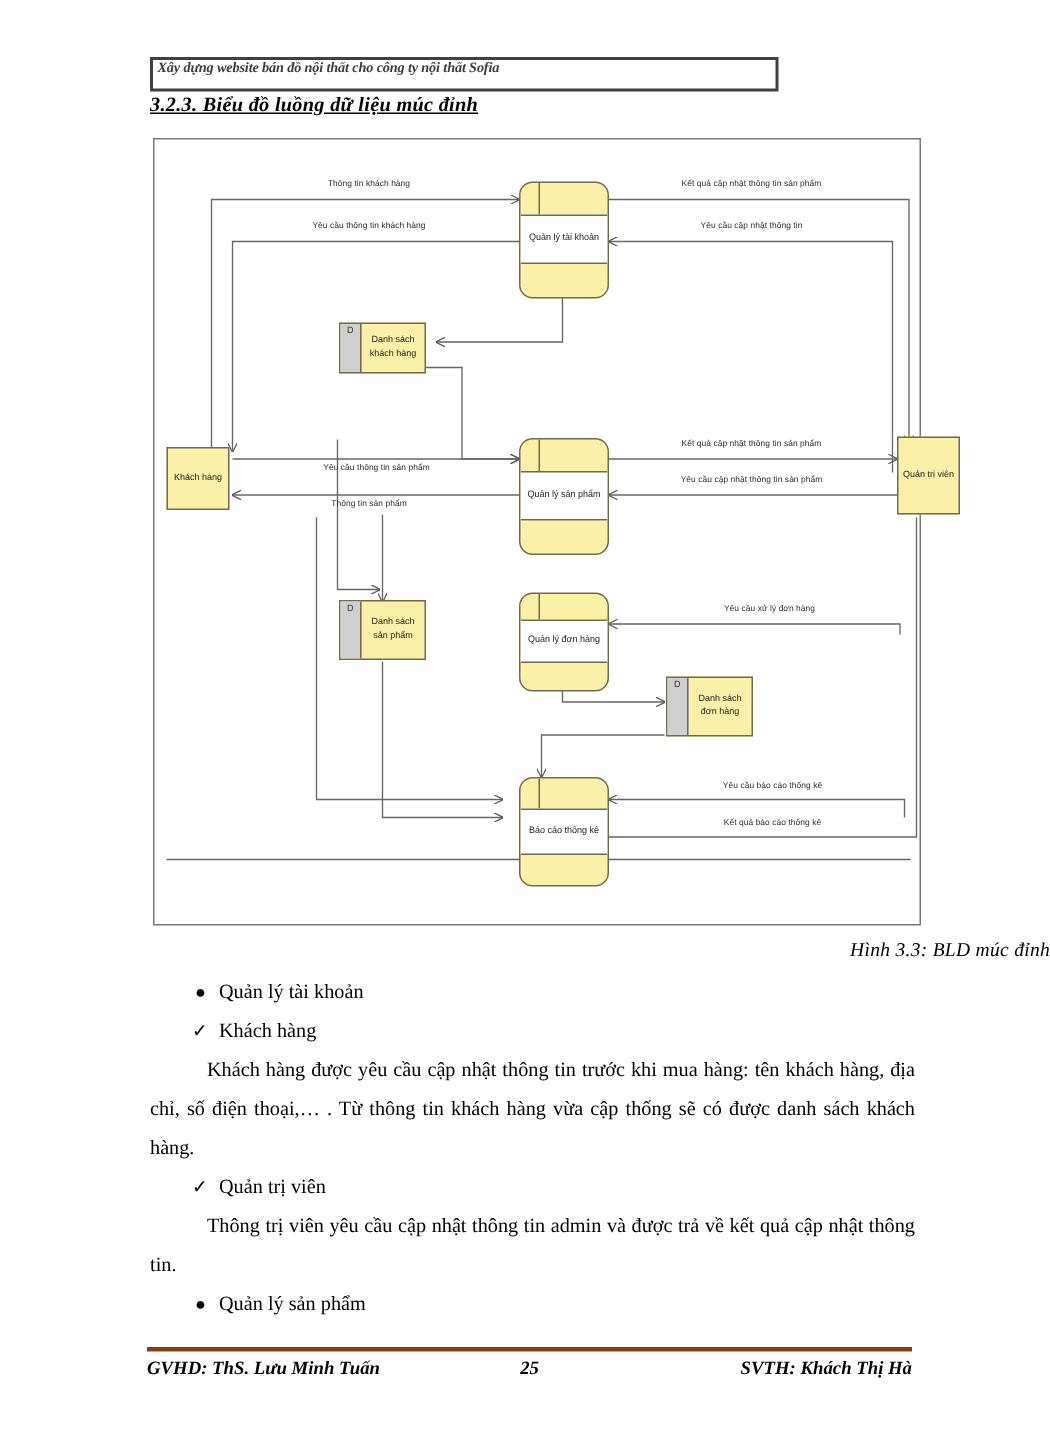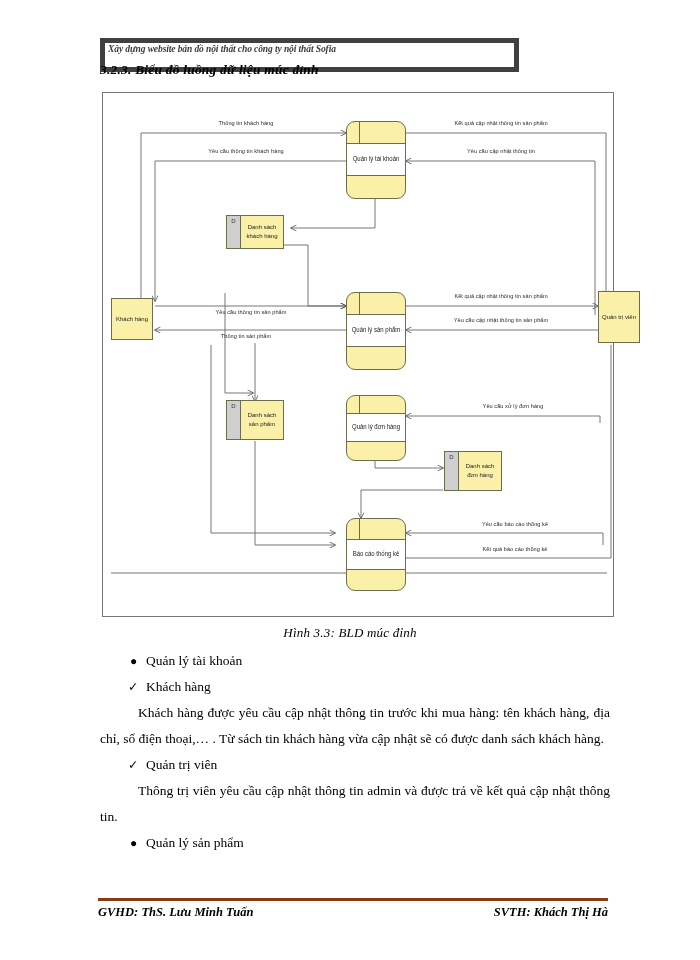--- a/index.html
+++ b/index.html
@@ -15,22 +15,22 @@
     color: #000;
     overflow: hidden;
   }
 
   
   .page-header {
     position: absolute;
     left: 100px;
     top: 38px;
     width: 419px;
-    height: 34px;
-    border: 5px solid #404040;
+    height: 23px;
+    border: 2px solid #404040;
     box-sizing: border-box;
   }
   .page-header-text {
     position: absolute;
     left: 3px;
     top: 1px;
     font-family: "Liberation Serif", serif;
     font-style: italic;
     font-weight: bold;
     font-size: 9.5px;
@@ -43,20 +43,21 @@
   .section-heading {
     position: absolute;
     left: 100px;
     top: 62px;
     font-family: "Liberation Serif", serif;
     font-style: italic;
     font-weight: bold;
     font-size: 13.5px;
     letter-spacing: 0.2px;
     white-space: nowrap;
+    text-decoration: underline;
   }
 
   
   .figure-frame {
     position: absolute;
     left: 102px;
     top: 92px;
     width: 512px;
     height: 525px;
     border: 1px solid #777;
@@ -175,21 +176,21 @@
     transform: translateX(-50%);
     letter-spacing: 0.05px;
   }
 
   
   .figure-caption {
     position: absolute;
     left: 0;
     top: 625px;
     width: 700px;
-    text-align: center;
+    text-align: right;
     font-family: "Liberation Serif", serif;
     font-style: italic;
     font-size: 13px;
     letter-spacing: 0.2px;
   }
 
   
   .body-area {
     position: absolute;
     left: 100px;
@@ -405,33 +406,34 @@
   <div class="li bullet">
     <span class="mk">●</span>
     <span>Quản lý tài khoản</span>
   </div>
 
   <div class="li check">
     <span class="mk">✓</span>
     <span>Khách hàng</span>
   </div>
 
-  <p class="para">Khách hàng được yêu cầu cập nhật thông tin trước khi mua hàng: tên khách hàng, địa chỉ, số điện thoại,… . Từ sách tin khách hàng vừa cập nhật sẽ có được danh sách khách hàng.</p>
+  <p class="para">Khách hàng được yêu cầu cập nhật thông tin trước khi mua hàng: tên khách hàng, địa chỉ, số điện thoại,… . Từ thông tin khách hàng vừa cập thống sẽ có được danh sách khách hàng.</p>
 
   <div class="li check">
     <span class="mk">✓</span>
     <span>Quản trị viên</span>
   </div>
 
   <p class="para">Thông trị viên yêu cầu cập nhật thông tin admin và được trả về kết quả cập nhật thông tin.</p>
 
   <div class="li bullet">
     <span class="mk">●</span>
     <span>Quản lý sản phẩm</span>
   </div>
 
 </div>
 
 <div class="footer-rule" style="background: rgb(138, 59, 18);"></div>
 <div class="footer">
   <span class="f-left">GVHD: ThS. Lưu Minh Tuấn</span>
+  <span class="f-center">25</span>
   <span class="f-right">SVTH: Khách Thị Hà</span>
 </div>
 
 </body></html>

